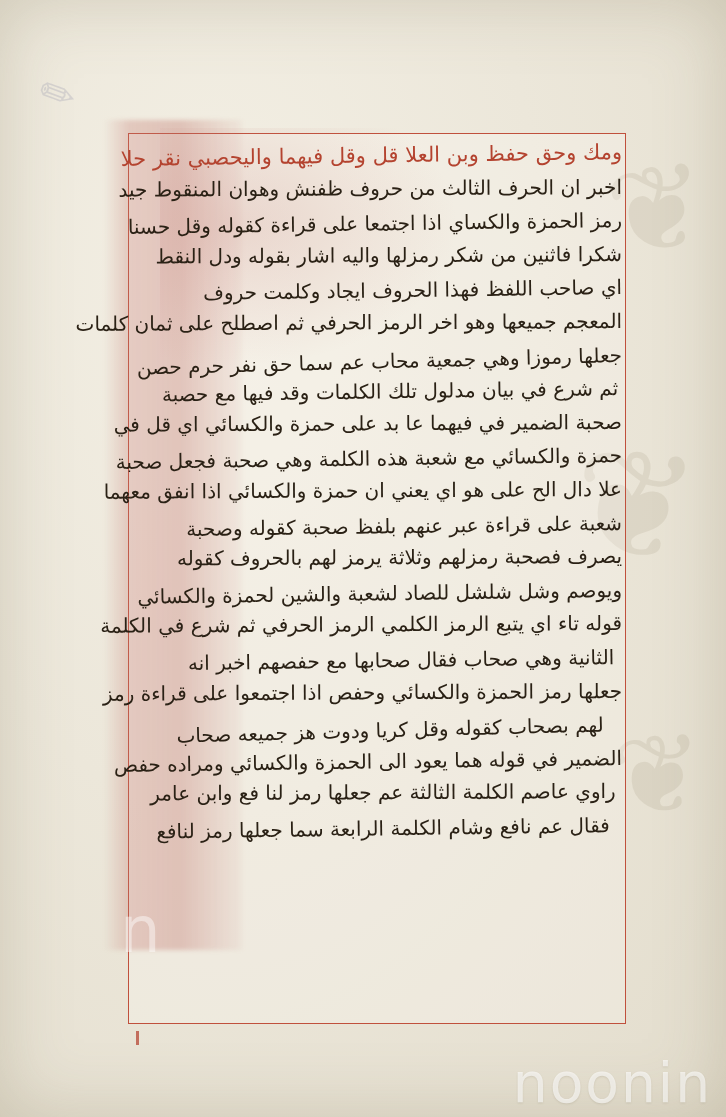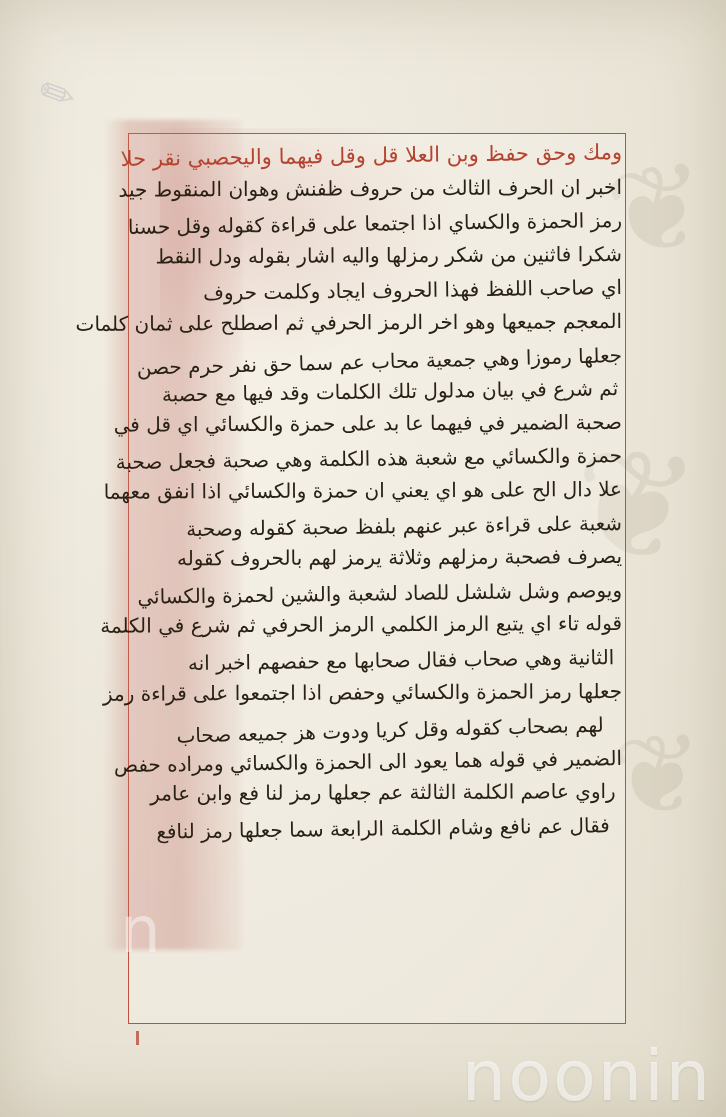--- a/index.html
+++ b/index.html
@@ -125,21 +125,21 @@
   .indent-1 { padding-left: 14px; }
   .indent-2 { padding-left: 36px; }
   .indent-3 { padding-left: 60px; }
 
   
   #watermark {
     position: absolute;
     right: 14px;
     bottom: 6px;
     font-family: "DejaVu Sans", sans-serif;
-    font-size: 70px;
+    font-size: 55px;
     color: rgba(255,255,255,0.62);
     letter-spacing: 2px;
     line-height: 1;
     pointer-events: none;
     text-shadow: 0 1px 2px rgba(120,110,90,0.18);
   }
   #watermark-side {
     position: absolute;
     left: 120px;
     bottom: 150px;

